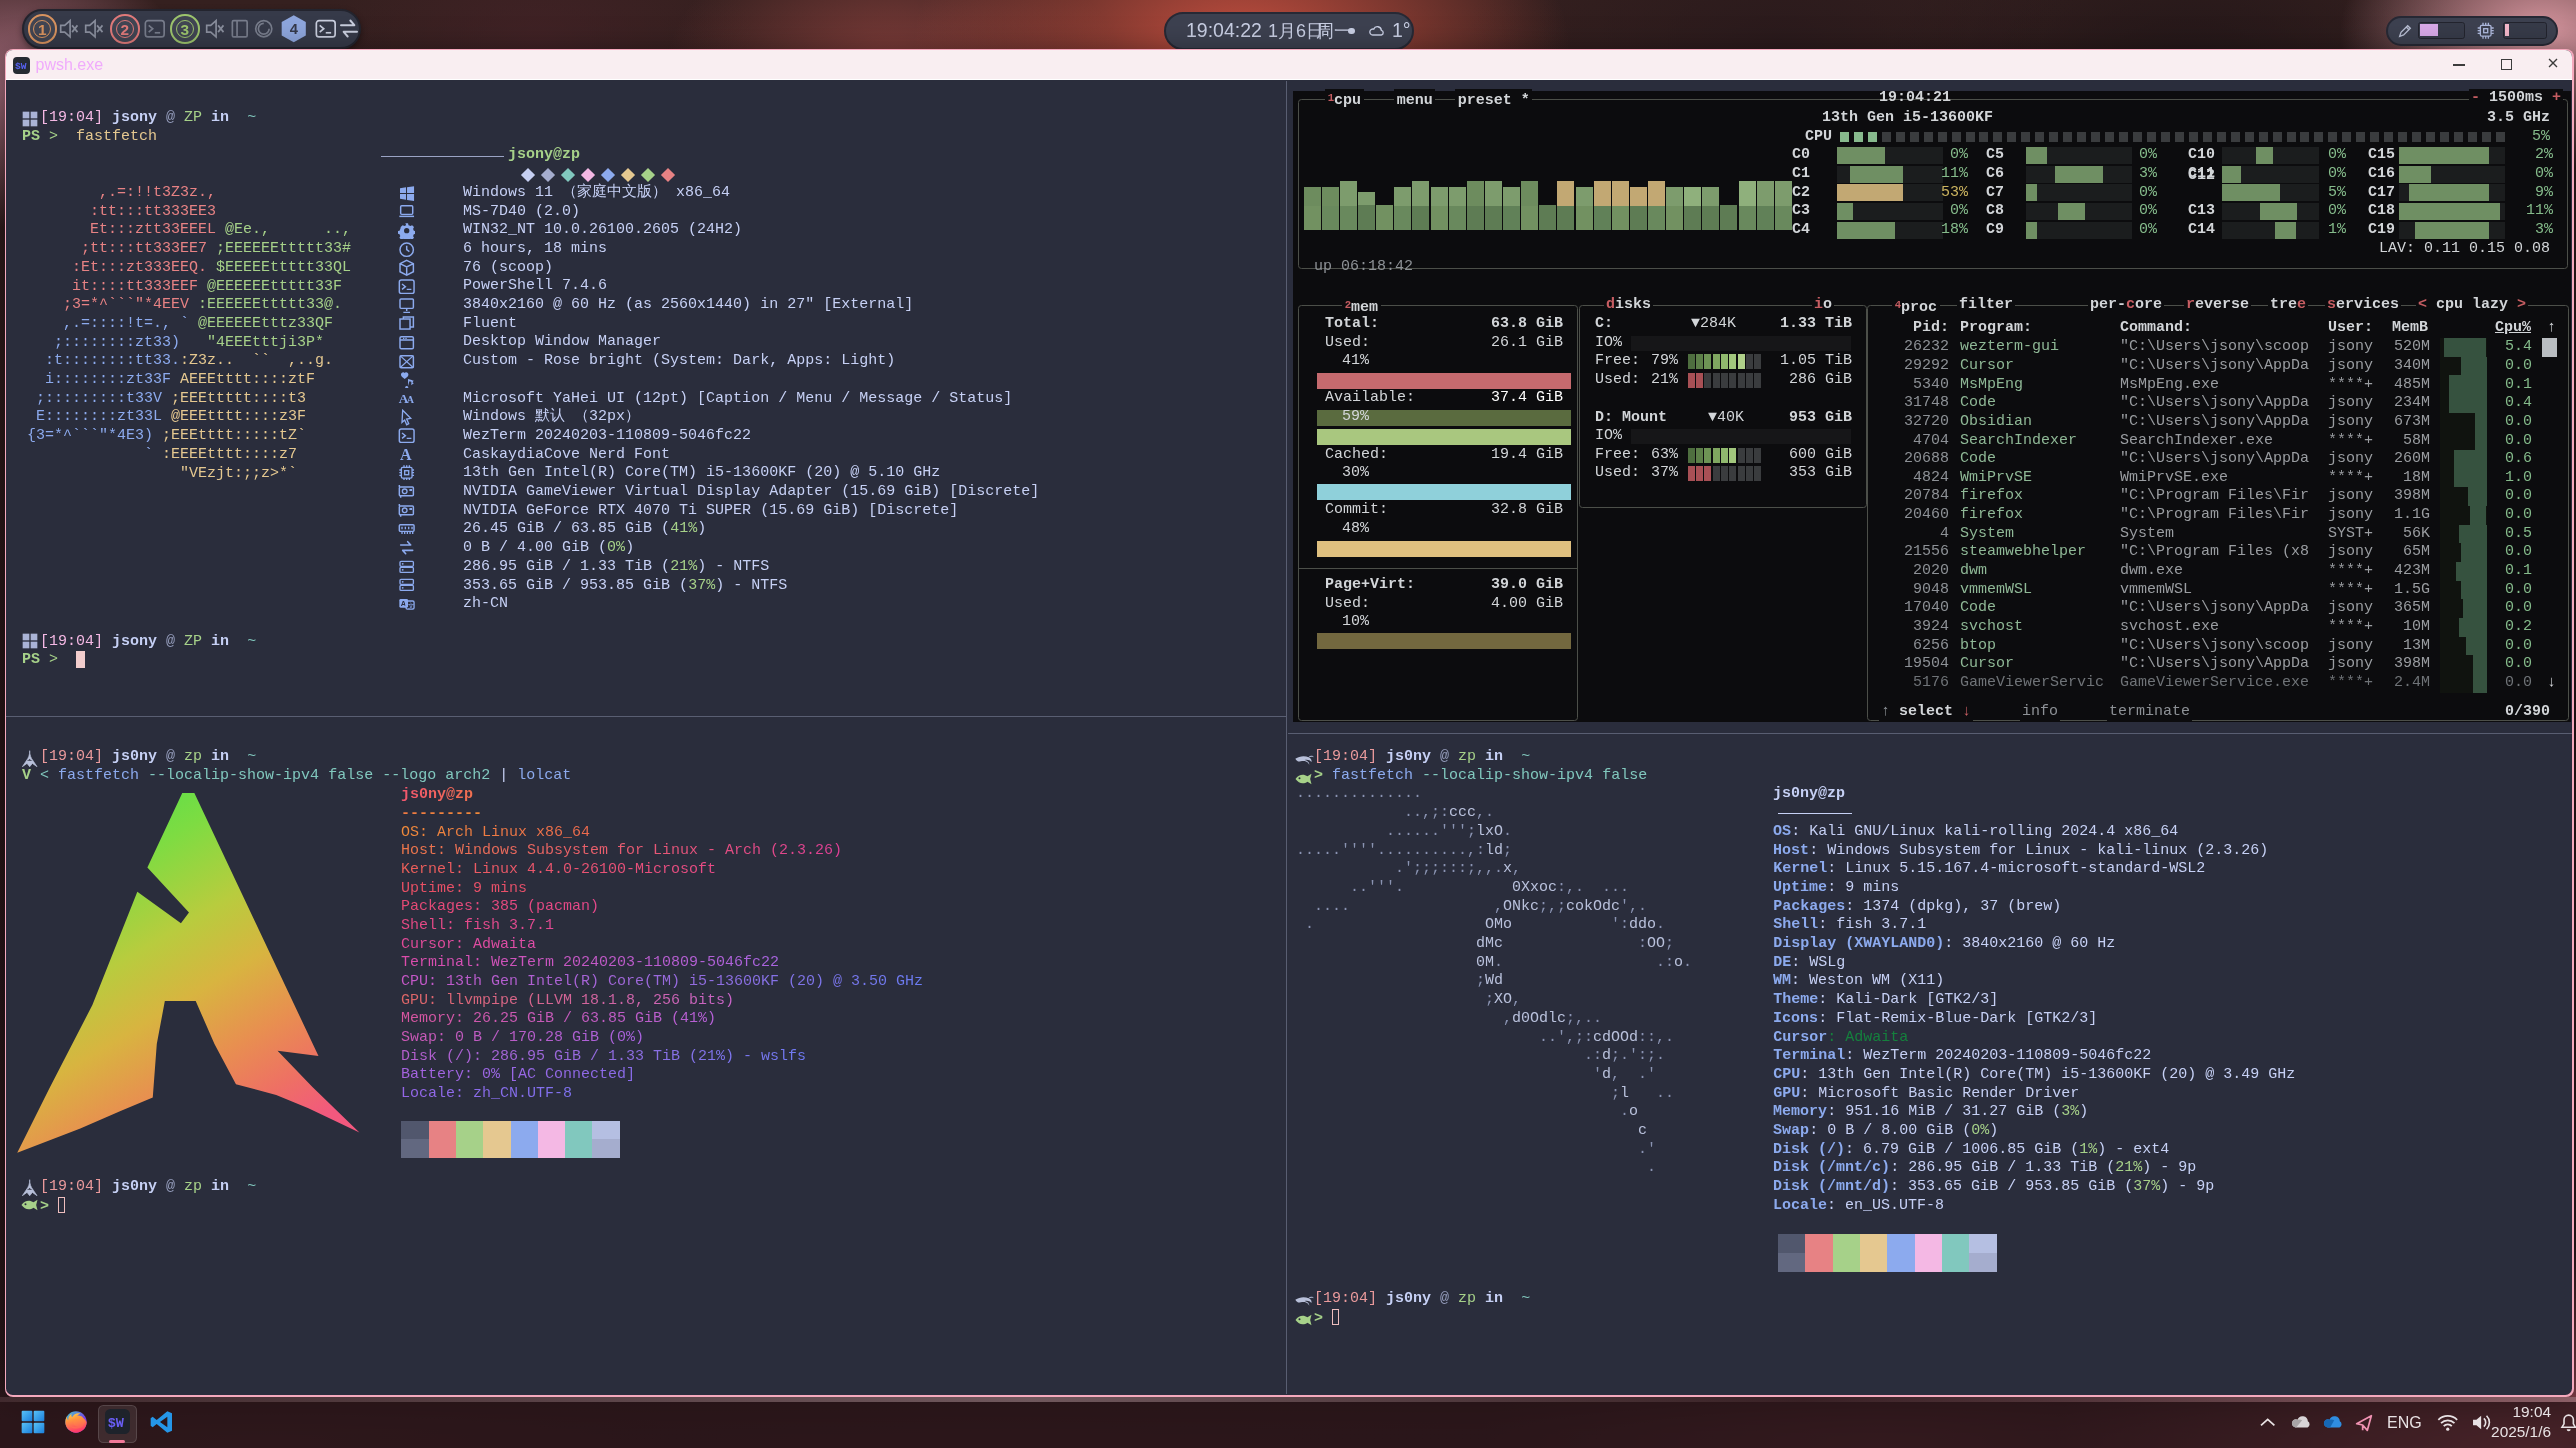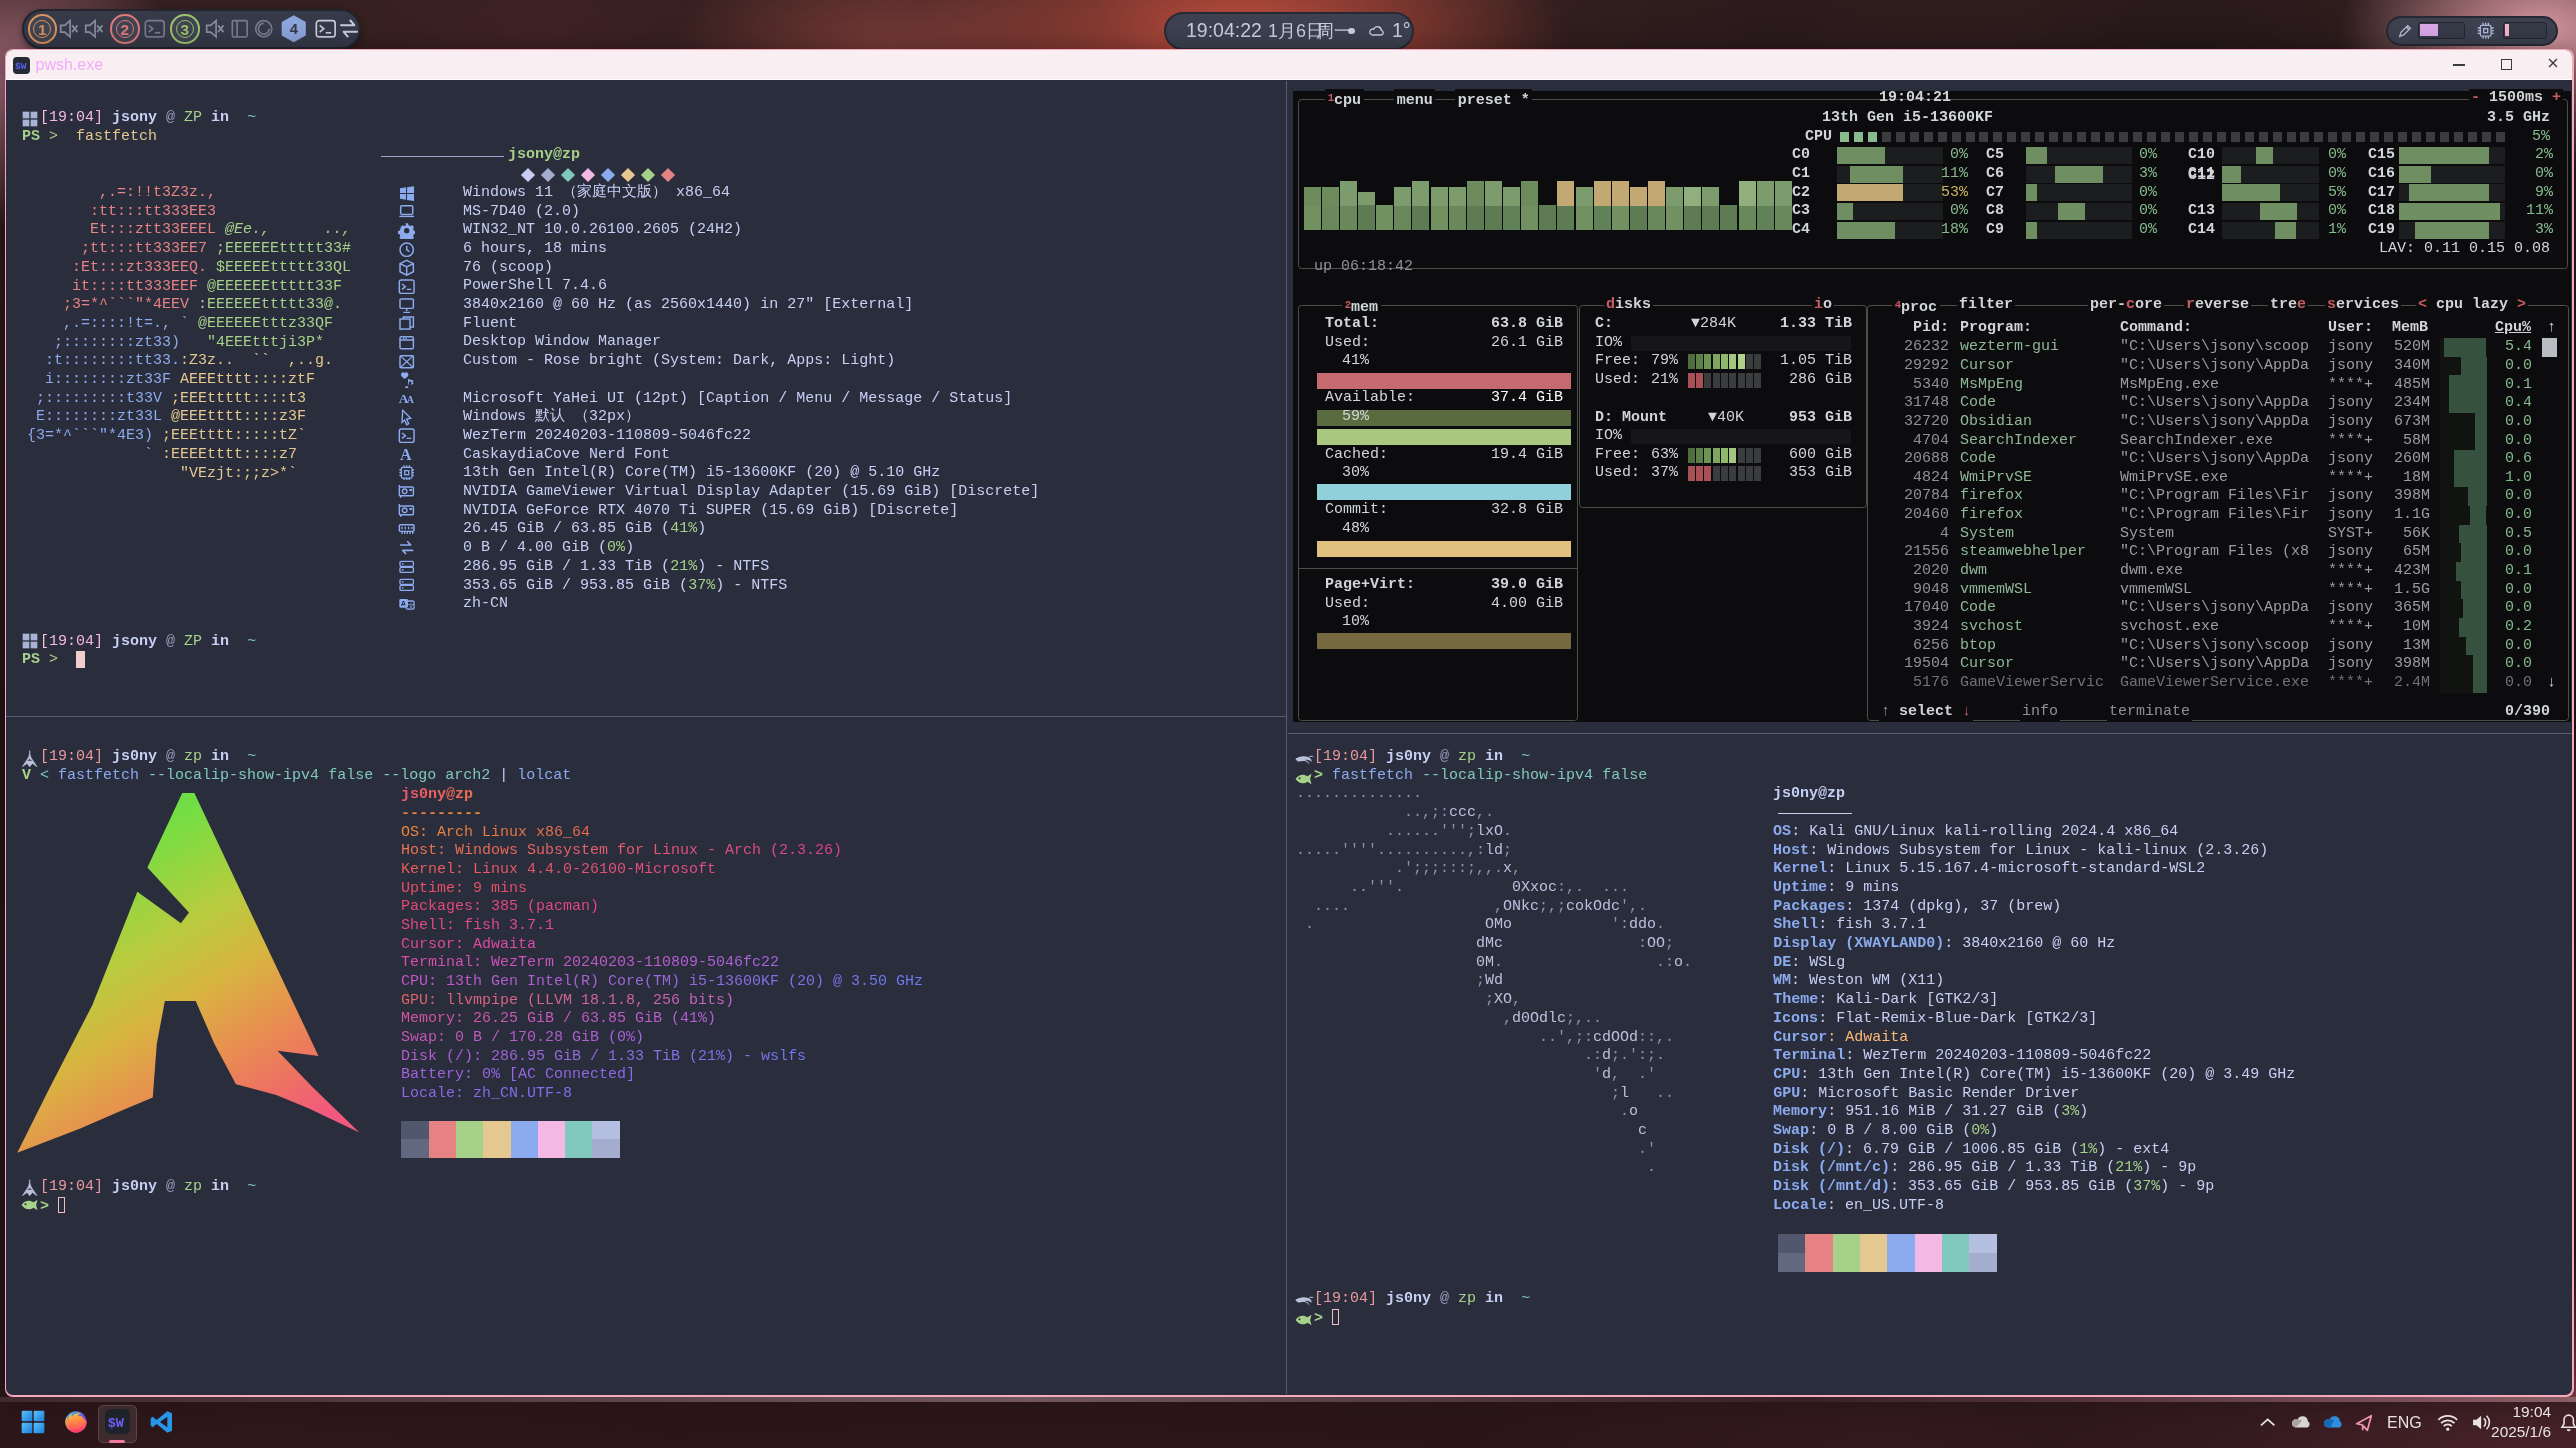--- a/index.html
+++ b/index.html
@@ -138,21 +138,21 @@
                                                  <span style="color:#c6d0f5;">26.45 GiB / 63.85 GiB (</span><span style="color:#a6d189;">41%</span><span style="color:#c6d0f5;">)</span>
                                                  <span style="color:#c6d0f5;">0 B / 4.00 GiB (</span><span style="color:#a6d189;">0%</span><span style="color:#c6d0f5;">)</span>
                                                  <span style="color:#c6d0f5;">286.95 GiB / 1.33 TiB (</span><span style="color:#a6d189;">21%</span><span style="color:#c6d0f5;">) - NTFS</span>
                                                  <span style="color:#c6d0f5;">353.65 GiB / 953.85 GiB (</span><span style="color:#a6d189;">37%</span><span style="color:#c6d0f5;">) - NTFS</span>
                                                  <span style="color:#c6d0f5;">zh-CN</span>
 
   <span style="color:#f4b8e4;">[19:04]</span> <span style="color:#c6d0f5;font-weight:bold;">jsony</span><span style="color:#949cbb;"> @ </span><span style="color:#a6d189;">ZP</span><span style="color:#c6d0f5;font-weight:bold;"> in </span> <span style="color:#81c8be;">~</span>
 <span style="color:#a6d189;font-weight:bold;">PS</span> <span style="color:#a6d189;">&gt;</span>  <span style="background:#f2cdcd;color:#f2cdcd;"> </span></pre>
 <pre style="position:absolute;left:27px;top:184px;color:#c6d0f5;"><span style="color:#e78284;">        ,.=:!!t3Z3z.,</span>
 <span style="color:#e78284;">       :tt:::tt333EE3</span>
-<span style="color:#e78284;">       Et:::ztt33EEEL</span><span style="color:#a6d189;font-style:italic;"> @Ee.,      ..,</span>
+<span style="color:#e78284;">       Et:::ztt33EEEL</span><span style="color:#a6d189;"> @Ee.,      ..,</span>
 <span style="color:#e78284;">      ;tt:::tt333EE7</span><span style="color:#a6d189;"> ;EEEEEEttttt33#</span>
 <span style="color:#e78284;">     :Et:::zt333EEQ.</span><span style="color:#a6d189;"> $EEEEEttttt33QL</span>
 <span style="color:#e78284;">     it::::tt333EEF</span><span style="color:#a6d189;"> @EEEEEEttttt33F</span>
 <span style="color:#e78284;">    ;3=*^```"*4EEV</span><span style="color:#a6d189;"> :EEEEEEttttt33@.</span>
 <span style="color:#8caaee;">    ,.=::::!t=., `</span><span style="color:#a6d189;"> @EEEEEEtttz33QF</span>
 <span style="color:#8caaee;">   ;::::::::zt33)</span><span style="color:#a6d189;">   "4EEEtttji3P*</span>
 <span style="color:#8caaee;">  :t::::::::tt33.</span><span style="color:#e5c890;">:Z3z..</span><span style="color:#e5c890;">  ``  ,..g.</span>
 <span style="color:#8caaee;">  i::::::::zt33F</span><span style="color:#e5c890;"> AEEEtttt::::ztF</span>
 <span style="color:#8caaee;"> ;:::::::::t33V</span><span style="color:#e5c890;"> ;EEEttttt::::t3</span>
 <span style="color:#8caaee;"> E::::::::zt33L</span><span style="color:#e5c890;"> @EEEtttt::::z3F</span>
@@ -826,21 +826,21 @@
 <span style="color:#8a93b2;">.....''''..........,:</span><span style="color:#b9c1dc;">ld</span><span style="color:#8a93b2;">;</span>                             <span style="color:#8caaee;font-weight:bold;">Host</span><span style="color:#c6d0f5;">: Windows Subsystem for Linux - kali-linux (2.3.26)</span>
 <span style="color:#8a93b2;">           .';;;:::;,,.</span><span style="color:#b9c1dc;">x</span><span style="color:#8a93b2;">,</span>                            <span style="color:#8caaee;font-weight:bold;">Kernel</span><span style="color:#c6d0f5;">: Linux 5.15.167.4-microsoft-standard-WSL2</span>
 <span style="color:#8a93b2;">      ..'''.            </span><span style="color:#b9c1dc;">0Xxoc</span><span style="color:#8a93b2;">:,.  ...</span>                <span style="color:#8caaee;font-weight:bold;">Uptime</span><span style="color:#c6d0f5;">: 9 mins</span>
 <span style="color:#8a93b2;">  ....                ,</span><span style="color:#b9c1dc;">ONkc</span><span style="color:#8a93b2;">;,;</span><span style="color:#b9c1dc;">cokOdc</span><span style="color:#8a93b2;">',.</span>              <span style="color:#8caaee;font-weight:bold;">Packages</span><span style="color:#c6d0f5;margin-top:44px;">: 1374 (dpkg), 37 (brew)</span>
 <span style="color:#8a93b2;"> .                   </span><span style="color:#b9c1dc;">OMo</span><span style="color:#8a93b2;">           ':</span><span style="color:#b9c1dc;">ddo</span><span style="color:#8a93b2;">.</span>            <span style="color:#8caaee;font-weight:bold;">Shell</span><span style="color:#c6d0f5;">: fish 3.7.1</span>
 <span style="color:#8a93b2;">                    </span><span style="color:#b9c1dc;">dMc</span><span style="color:#8a93b2;">               :</span><span style="color:#b9c1dc;">OO</span><span style="color:#8a93b2;">;</span>           <span style="color:#8caaee;font-weight:bold;">Display (XWAYLAND0)</span><span style="color:#c6d0f5;">: 3840x2160 @ 60 Hz</span>
 <span style="color:#8a93b2;">                    </span><span style="color:#b9c1dc;">0M</span><span style="color:#8a93b2;">.                 .:</span><span style="color:#b9c1dc;">o</span><span style="color:#8a93b2;">.</span>         <span style="color:#8caaee;font-weight:bold;">DE</span><span style="color:#c6d0f5;">: WSLg</span>
 <span style="color:#8a93b2;">                    ;</span><span style="color:#b9c1dc;">Wd</span>                              <span style="color:#8caaee;font-weight:bold;">WM</span><span style="color:#c6d0f5;">: Weston WM (X11)</span>
 <span style="color:#8a93b2;">                     ;</span><span style="color:#b9c1dc;">XO</span><span style="color:#8a93b2;">,</span>                            <span style="color:#8caaee;font-weight:bold;">Theme</span><span style="color:#c6d0f5;">: Kali-Dark [GTK2/3]</span>
 <span style="color:#8a93b2;">                       ,</span><span style="color:#b9c1dc;">d0Odlc</span><span style="color:#8a93b2;">;,..</span>                   <span style="color:#8caaee;font-weight:bold;">Icons</span><span style="color:#c6d0f5;">: Flat-Remix-Blue-Dark [GTK2/3]</span>
-<span style="color:#8a93b2;">                           ..',;:</span><span style="color:#b9c1dc;">cdOOd</span><span style="color:#8a93b2;">::,.</span>           <span style="color:#8caaee;font-weight:bold;">Cursor</span><span style="color:#fdba74;">: Adwaita</span>
+<span style="color:#8a93b2;">                           ..',;:</span><span style="color:#b9c1dc;">cdOOd</span><span style="color:#8a93b2;">::,.</span>           <span style="color:#8caaee;font-weight:bold;">Cursor</span><span style="color:#15803d;">: Adwaita</span>
 <span style="color:#8a93b2;">                                .:</span><span style="color:#b9c1dc;">d</span><span style="color:#8a93b2;">;.':;.</span>            <span style="color:#8caaee;font-weight:bold;">Terminal</span><span style="color:#c6d0f5;">: WezTerm 20240203-110809-5046fc22</span>
 <span style="color:#8a93b2;">                                 '</span><span style="color:#b9c1dc;">d</span><span style="color:#8a93b2;">,  .'</span>             <span style="color:#8caaee;font-weight:bold;">CPU</span><span style="color:#c6d0f5;">: 13th Gen Intel(R) Core(TM) i5-13600KF (20) @ 3.49 GHz</span>
 <span style="color:#8a93b2;">                                   ;</span><span style="color:#b9c1dc;">l</span><span style="color:#8a93b2;">   ..</span>           <span style="color:#8caaee;font-weight:bold;">GPU</span><span style="color:#c6d0f5;">: Microsoft Basic Render Driver</span>
 <span style="color:#8a93b2;">                                    .</span><span style="color:#b9c1dc;">o</span>               <span style="color:#8caaee;font-weight:bold;">Memory</span><span style="color:#c6d0f5;">: 951.16 MiB / 31.27 GiB (</span><span style="color:#a6d189;">3%</span><span style="color:#c6d0f5;">)</span>
 <span style="color:#8a93b2;">                                      </span><span style="color:#b9c1dc;">c</span>              <span style="color:#8caaee;font-weight:bold;">Swap</span><span style="color:#c6d0f5;">: 0 B / 8.00 GiB (</span><span style="color:#a6d189;">0%</span><span style="color:#c6d0f5;">)</span>
 <span style="color:#8a93b2;">                                      .'</span>             <span style="color:#8caaee;font-weight:bold;">Disk (/)</span><span style="color:#c6d0f5;">: 6.79 GiB / 1006.85 GiB (</span><span style="color:#a6d189;">1%</span><span style="color:#c6d0f5;">) - ext4</span>
 <span style="color:#8a93b2;">                                       .</span>             <span style="color:#8caaee;font-weight:bold;">Disk (/mnt/c)</span><span style="color:#c6d0f5;">: 286.95 GiB / 1.33 TiB (</span><span style="color:#a6d189;">21%</span><span style="color:#c6d0f5;">) - 9p</span>
                                                      <span style="color:#8caaee;font-weight:bold;">Disk (/mnt/d)</span><span style="color:#c6d0f5;">: 353.65 GiB / 953.85 GiB (</span><span style="color:#a6d189;">37%</span><span style="color:#c6d0f5;">) - 9p</span>
                                                      <span style="color:#8caaee;font-weight:bold;">Locale</span><span style="color:#c6d0f5;">: en_US.UTF-8</span>
 

